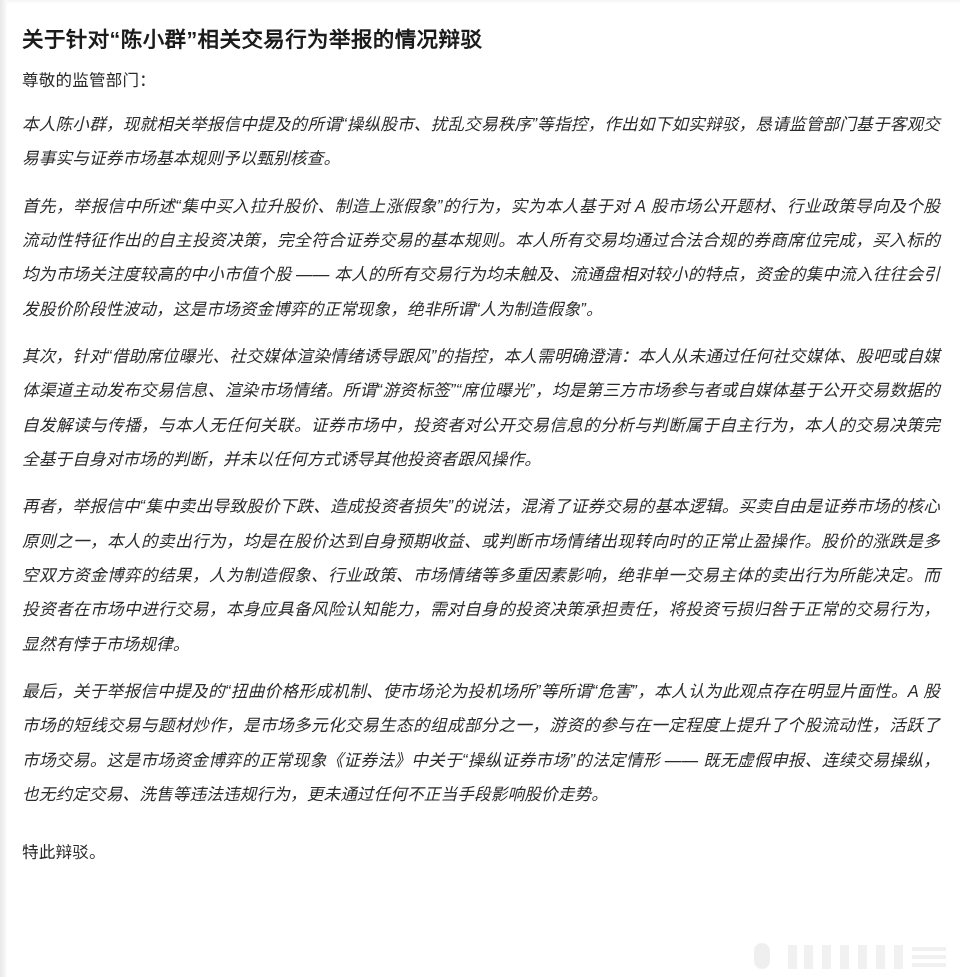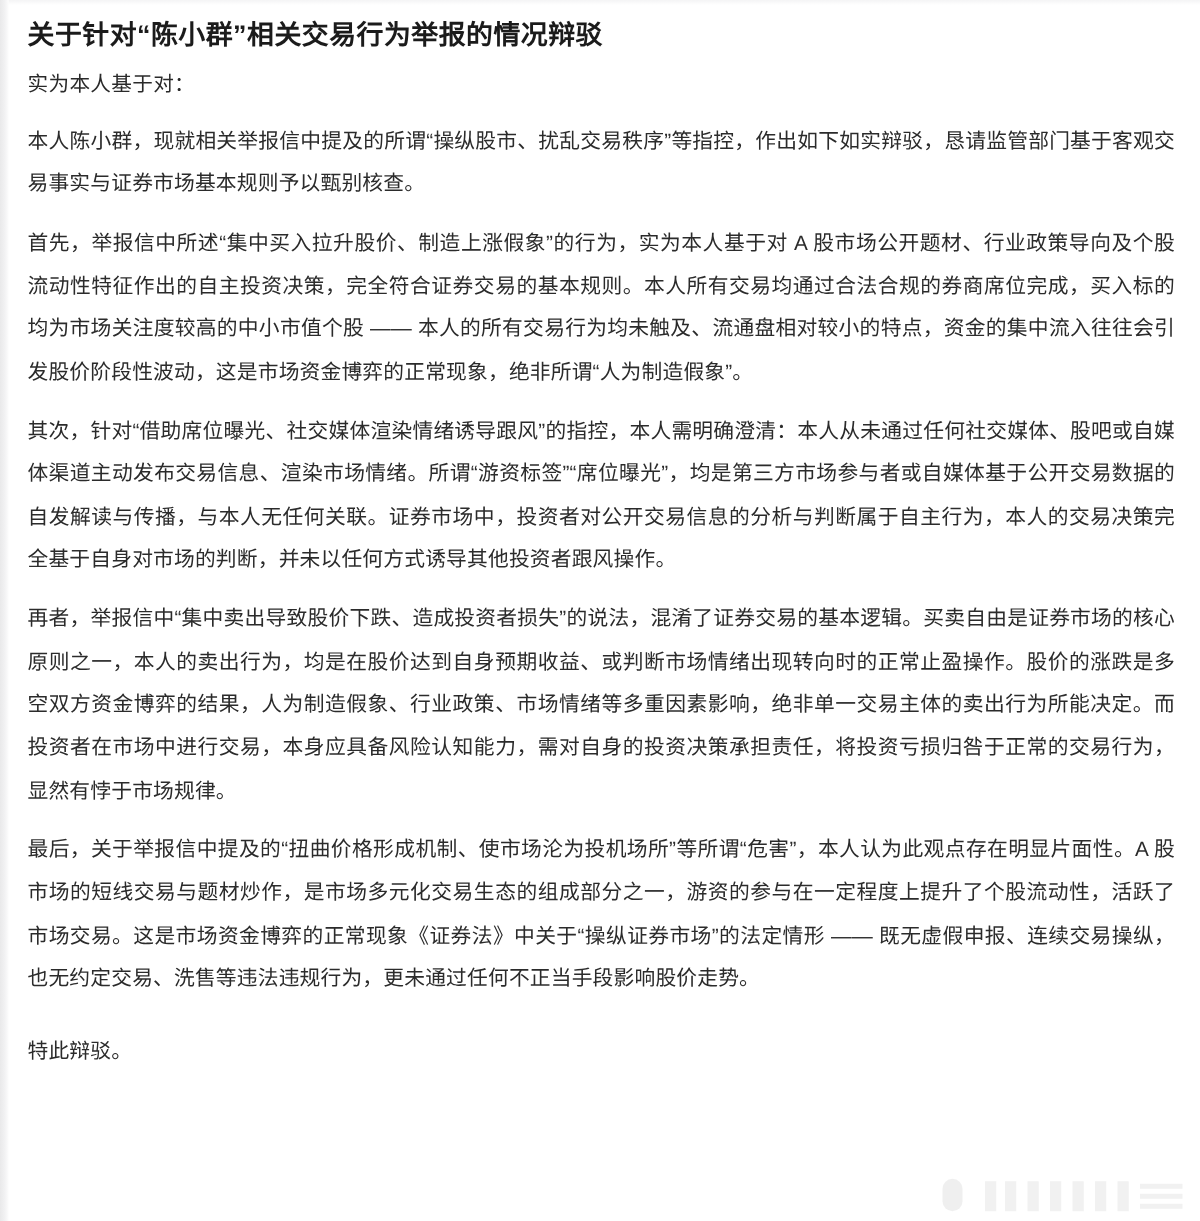--- a/index.html
+++ b/index.html
@@ -40,39 +40,40 @@
     width: 960px;
     height: 977px;
     padding: 13px 20px 0 22px;
   }
   .doc-title {
     font-size: 21.5px;
     font-weight: 700;
     color: #1b1b1b;
     line-height: 1.45;
     letter-spacing: 0.4px;
-    margin: 0 0 11px 0;
+    margin: 12px 0 11px 0;
     white-space: nowrap;
   }
   .salutation {
     font-size: 16.5px;
     color: #2a2a2a;
     line-height: 1.62;
     margin: 0 0 14px 0;
     letter-spacing: 0.25px;
   }
   .para {
     font-size: 16.6px;
     color: #2b2b2b;
     line-height: 2.07;
     margin: 0 0 13px 0;
     text-align: justify;
     text-justify: inter-ideograph;
     letter-spacing: 0.15px;
     word-break: break-all;
+    font-style: italic;
   }
   .para:last-of-type {
     margin-bottom: 0;
   }
   .closing {
     font-size: 16.6px;
     color: #2b2b2b;
     line-height: 2.07;
     margin: 24px 0 0 0;
     letter-spacing: 0.15px;
@@ -93,21 +94,21 @@
 </head>
 <body>
 
 <div class="scan-top-edge"></div>
 <div class="scan-left-edge"></div>
 
 <div class="page">
 
   <h1 class="doc-title">关于针对“陈小群”相关交易行为举报的情况辩驳</h1>
 
-  <p class="salutation">实为本人基于对：</p>
+  <p class="salutation">尊敬的监管部门：</p>
 
   <p class="para">本人陈小群，现就相关举报信中提及的所谓“操纵股市、扰乱交易秩序”等指控，作出如下如实辩驳，恳请监管部门基于客观交易事实与证券市场基本规则予以甄别核查。</p>
 
   <p class="para">首先，举报信中所述“集中买入拉升股价、制造上涨假象”的行为，实为本人基于对 A 股市场公开题材、行业政策导向及个股流动性特征作出的自主投资决策，完全符合证券交易的基本规则。本人所有交易均通过合法合规的券商席位完成，买入标的均为市场关注度较高的中小市值个股 —— 本人的所有交易行为均未触及、流通盘相对较小的特点，资金的集中流入往往会引发股价阶段性波动，这是市场资金博弈的正常现象，绝非所谓“人为制造假象”。</p>
 
   <p class="para">其次，针对“借助席位曝光、社交媒体渲染情绪诱导跟风”的指控，本人需明确澄清：本人从未通过任何社交媒体、股吧或自媒体渠道主动发布交易信息、渲染市场情绪。所谓“游资标签”“席位曝光”，均是第三方市场参与者或自媒体基于公开交易数据的自发解读与传播，与本人无任何关联。证券市场中，投资者对公开交易信息的分析与判断属于自主行为，本人的交易决策完全基于自身对市场的判断，并未以任何方式诱导其他投资者跟风操作。</p>
 
   <p class="para">再者，举报信中“集中卖出导致股价下跌、造成投资者损失”的说法，混淆了证券交易的基本逻辑。买卖自由是证券市场的核心原则之一，本人的卖出行为，均是在股价达到自身预期收益、或判断市场情绪出现转向时的正常止盈操作。股价的涨跌是多空双方资金博弈的结果，人为制造假象、行业政策、市场情绪等多重因素影响，绝非单一交易主体的卖出行为所能决定。而投资者在市场中进行交易，本身应具备风险认知能力，需对自身的投资决策承担责任，将投资亏损归咎于正常的交易行为，显然有悖于市场规律。</p>
 
   <p class="para">最后，关于举报信中提及的“扭曲价格形成机制、使市场沦为投机场所”等所谓“危害”，本人认为此观点存在明显片面性。A 股市场的短线交易与题材炒作，是市场多元化交易生态的组成部分之一，游资的参与在一定程度上提升了个股流动性，活跃了市场交易。这是市场资金博弈的正常现象《证券法》中关于“操纵证券市场”的法定情形 —— 既无虚假申报、连续交易操纵，也无约定交易、洗售等违法违规行为，更未通过任何不正当手段影响股价走势。</p>

